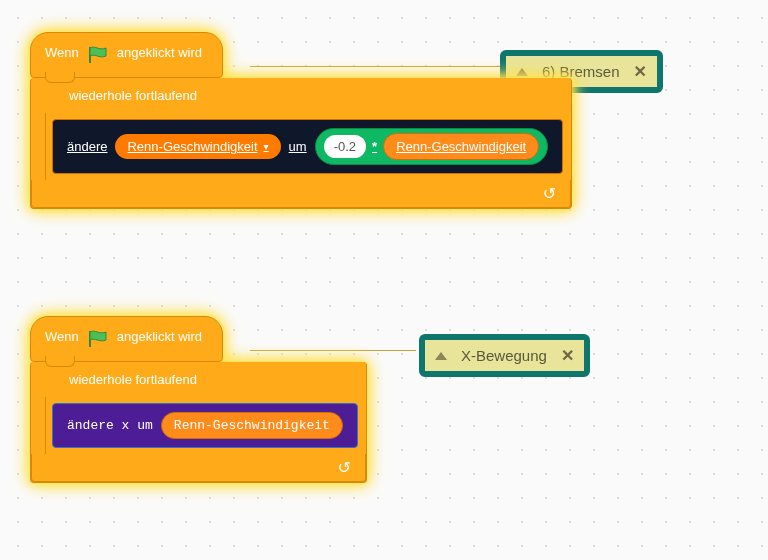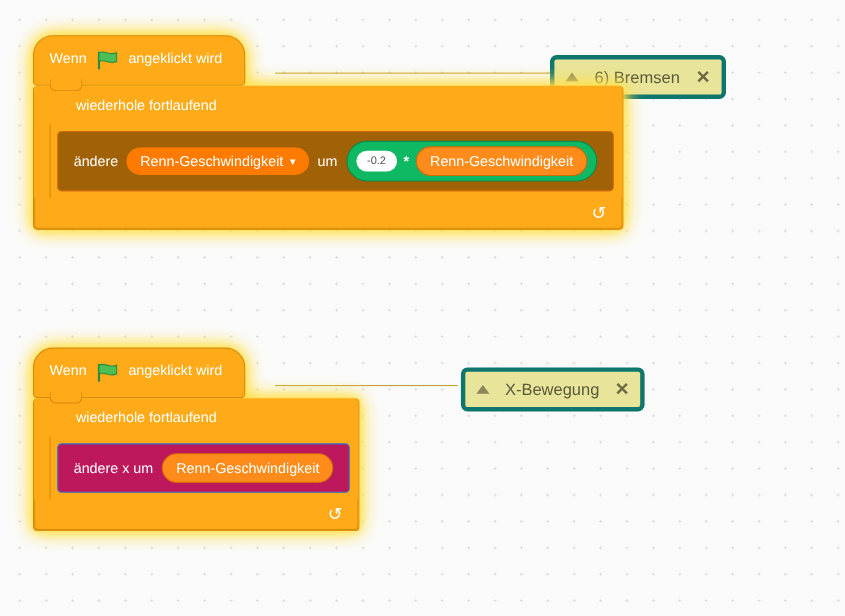--- a/index.html
+++ b/index.html
@@ -91,26 +91,28 @@
   }
   .inner-block {
     display: inline-flex;
     align-items: center;
     gap: 8px;
     padding: 8px 14px;
     border-radius: 4px;
     position: relative;
   }
   .data-block {
-    background: #a16207;
+    background: #0f172a;
     border: 1px solid #cf6b0a;
+    text-decoration: underline;
   }
   .motion-block {
-    background: #be185d;
+    background: #4c1d95;
     border: 1px solid #3373cc;
+    font-family: Liberation Mono, monospace;
   }
   .dropdown {
     background: #ff7b00;
     border-radius: 14px;
     padding: 5px 12px;
     display: inline-flex;
     align-items: center;
     gap: 6px;
     font-size: 13px;
   }
@@ -126,36 +128,36 @@
     align-items: center;
     gap: 6px;
   }
   .numslot {
     background: #fff;
     color: #555;
     border-radius: 14px;
     padding: 4px 10px;
     min-width: 36px;
     text-align: left;
-    font-size: 10px;
+    font-size: 13px;
   }
   .reporter {
     background: #ff8c1a;
     border: 1px solid #cf6b0a;
     border-radius: 16px;
     padding: 5px 12px;
     color: #fff;
     font-size: 13px;
     white-space: nowrap;
   }
   
   .comment {
     position: absolute;
     background: #e8e49a;
-    border: 4px solid #0f766e;
+    border: 6px solid #0f766e;
     border-radius: 6px;
     padding: 6px 10px;
     color: #5a5a3a;
     font-size: 15px;
     display: flex;
     align-items: center;
     gap: 14px;
     min-width: 160px;
     justify-content: space-between;
   }

